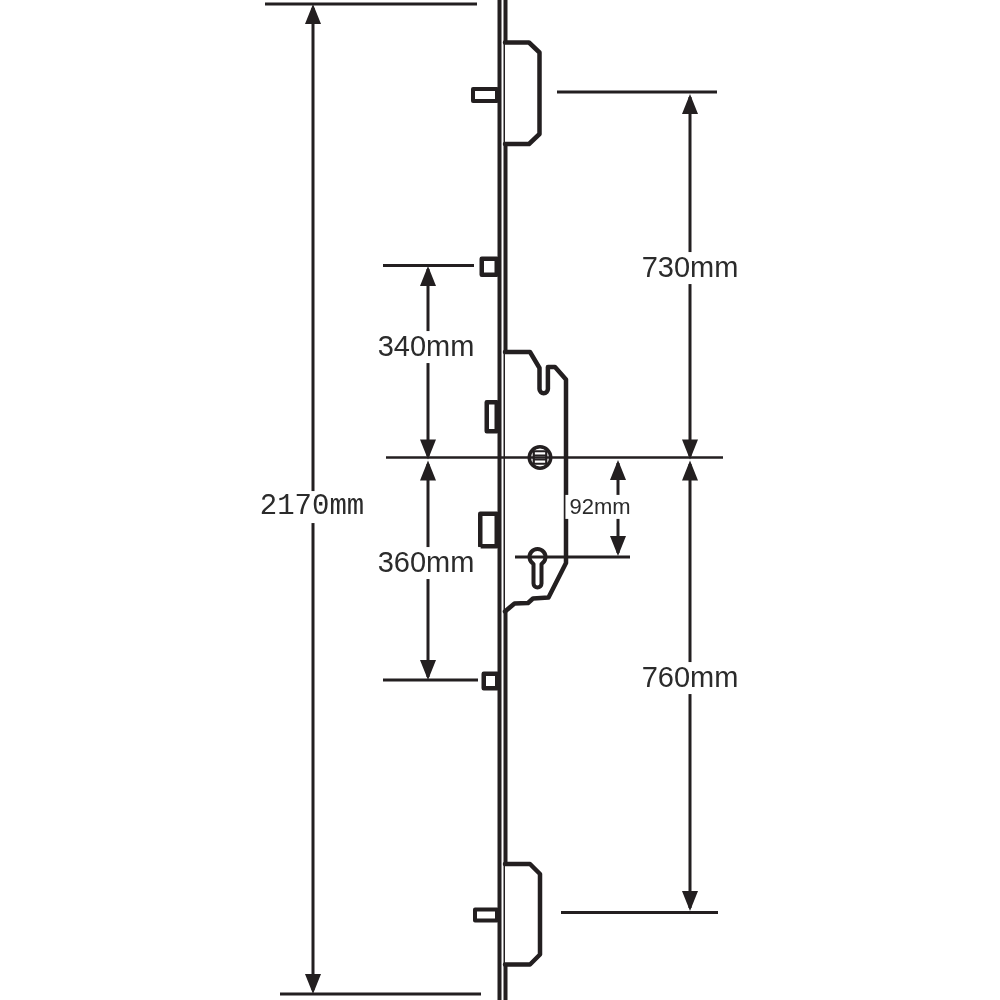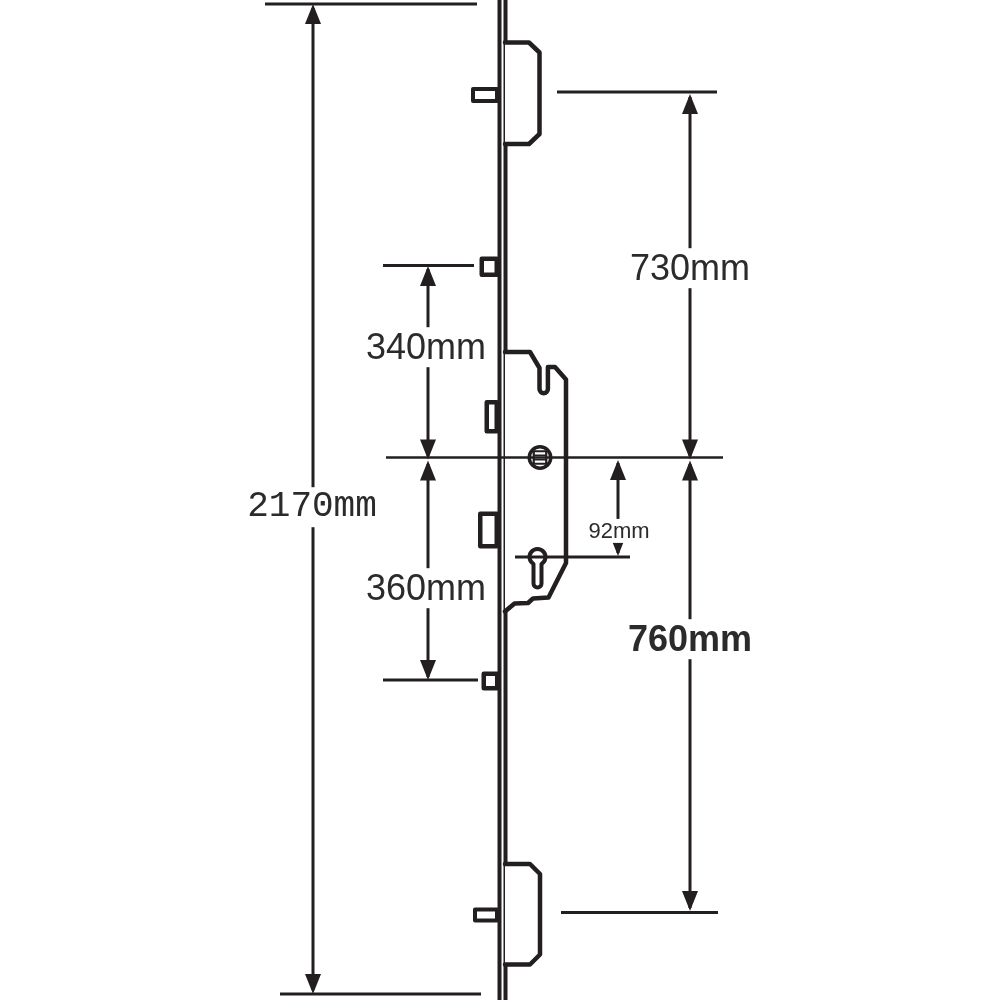--- a/index.html
+++ b/index.html
@@ -1,20 +1,20 @@
 <!DOCTYPE html>
 <html><head>
 <meta charset="utf-8">
 <style>
   html,body{margin:0;padding:0;background:#ffffff;}
   #stage{position:relative;width:1000px;height:1000px;background:#fff;overflow:hidden;
          font-family:"Liberation Sans","DejaVu Sans",sans-serif;}
   #stage svg{position:absolute;left:0;top:0;}
   .dim-label{position:absolute;transform:translate(-50%,-50%);background:#fff;
-             color:#2b2b2b;font-size:36px;padding:0 6px;line-height:1.1;white-space:nowrap;}
+             color:#2b2b2b;font-size:29px;padding:0 6px;line-height:1.1;white-space:nowrap;}
   .dim-label.small{font-size:22px;padding:0 4px;}
 </style>
 </head>
 <body>
 
 <div id="stage">
 
   <svg width="1000" height="1000" viewBox="0 0 1000 1000">
 
     <g stroke="#231f20" fill="#ffffff" stroke-linejoin="round" stroke-linecap="round">
@@ -96,20 +96,20 @@
         <polygon points="690,460.5 682,480.5 698,480.5" stroke="none"></polygon>
         <polygon points="690,911 682,891 698,891" stroke="none"></polygon>
       </g>
     </g>
   </svg>
 
   <div class="dim-label" style="left:312px;top:507px;font-family:Liberation Mono, monospace;">2170mm</div>
 
   <div class="dim-label" style="left:426px;top:347px;">340mm</div>
 
-  <div class="dim-label" style="left:426px;top:588px;">360mm</div>
+  <div class="dim-label" style="left:426px;top:563px;">360mm</div>
 
   <div class="dim-label" style="left:690px;top:268px;">730mm</div>
 
-  <div class="dim-label small" style="left:619px;top:507px;margin-top:24px;">92mm</div>
+  <div class="dim-label small" style="left:600px;top:507px;">92mm</div>
 
-  <div class="dim-label" style="left:690px;top:639px;font-weight:bold;">760mm</div>
+  <div class="dim-label" style="left:690px;top:678px;">760mm</div>
 </div>
 
 </body></html>

